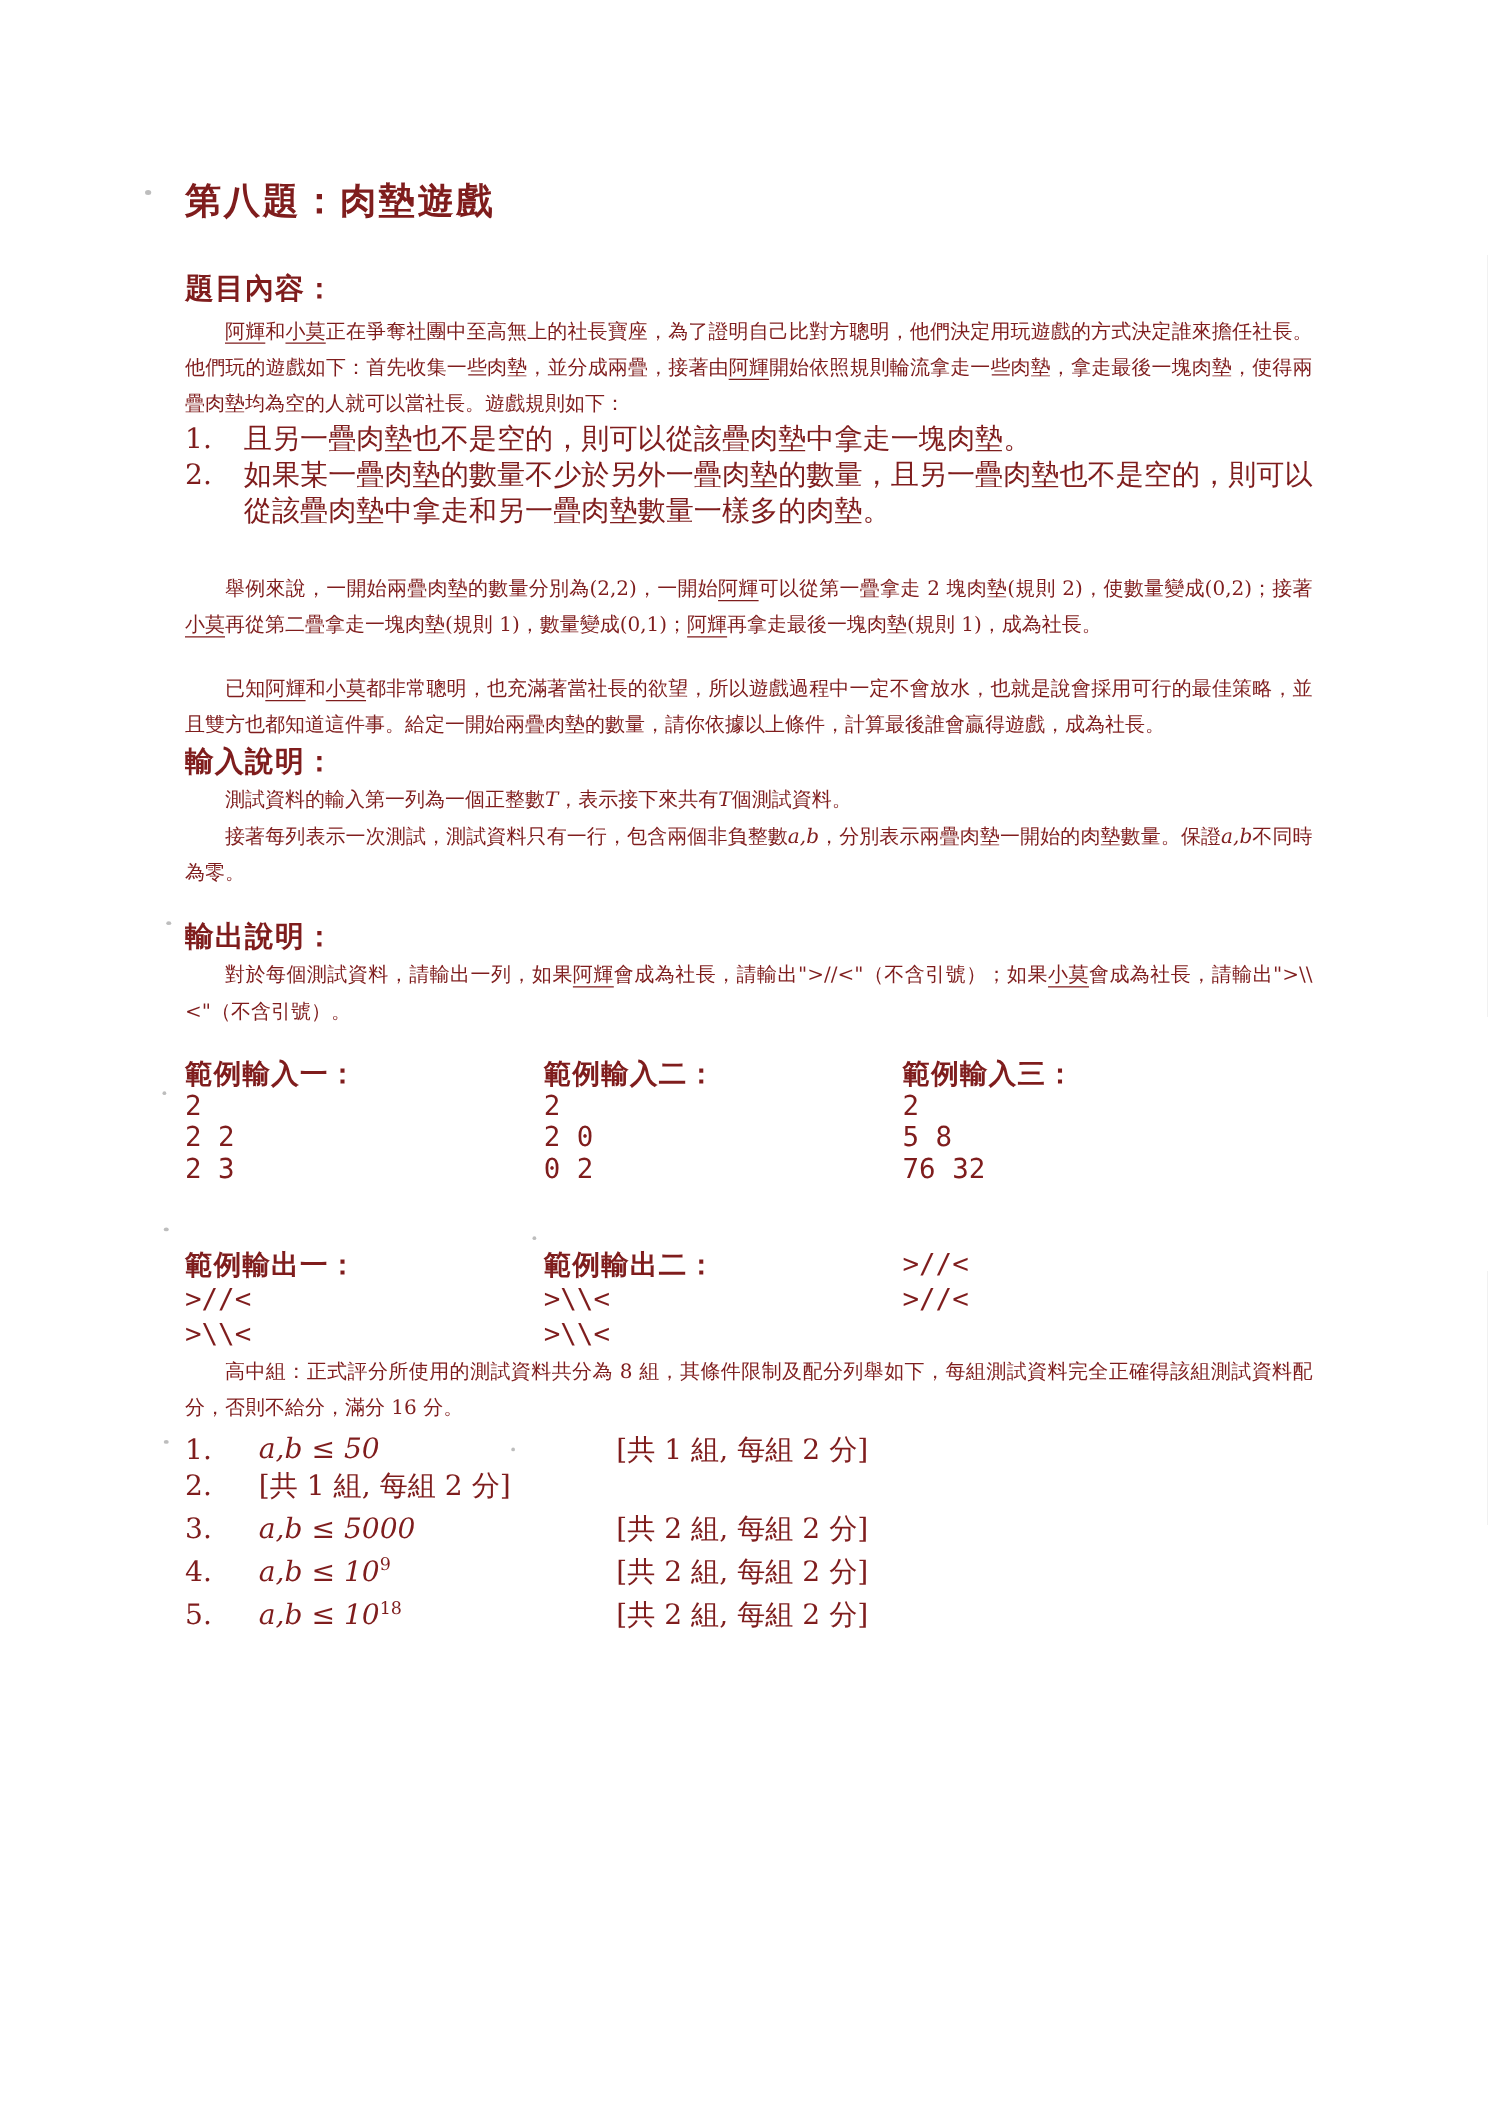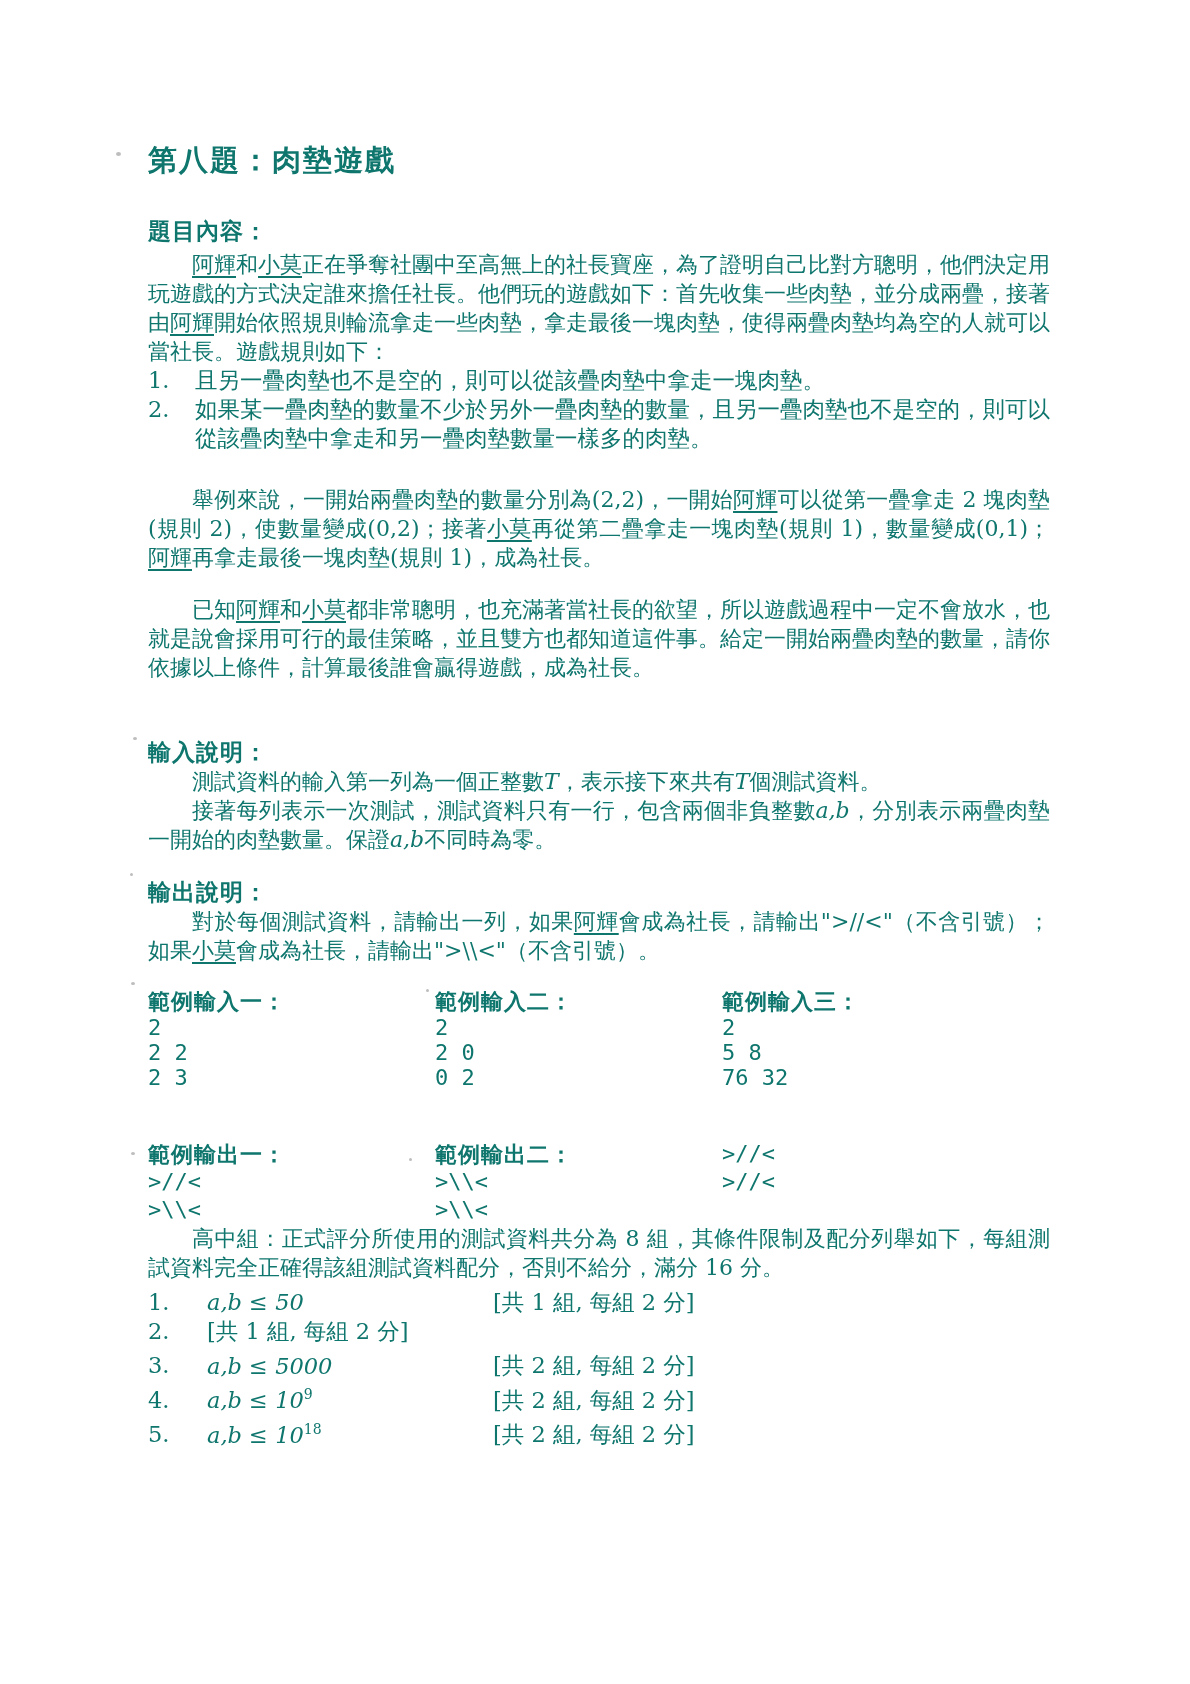--- a/index.html
+++ b/index.html
@@ -1,24 +1,24 @@
 <!DOCTYPE html>
 <html><head>
 <meta charset="utf-8">
 <style>
   html,body { margin:0; padding:0; background:#e8e8e8; }
   .page {
     position:relative; width:1190px; height:1684px; margin:0 auto;
-    background:#ffffff; overflow:hidden; color:#0f766e;
+    background:#ffffff; overflow:hidden; color:#7f1d1d;
     font-family:"DejaVu Serif","Liberation Serif",serif;
   }
   .content { position:absolute; left:148px; top:142px; width:902px; }
   .doc-title { font-size:29px; font-weight:bold; letter-spacing:2px; line-height:36px; }
   .sec-heading { font-size:23px; font-weight:bold; line-height:30px; letter-spacing:1px; }
-  .para { font-size:22px; line-height:29px; text-align:justify; text-justify:inter-character; }
+  .para { font-size:16px; line-height:29px; text-align:justify; text-justify:inter-character; }
   .indent { text-indent:2em; }
   .u { text-decoration:underline; text-underline-offset:4px; }
   .i { font-style:italic; font-family:"DejaVu Serif","Liberation Serif",serif; }
   .rule-row { display:flex; font-size:22.5px; line-height:29px; }
   .rule-num { flex:0 0 47px; }
   .rule-text { flex:1; text-align:justify; text-justify:inter-character; }
   .samples-row { display:flex; }
   .sample-col { flex:0 0 287px; }
   .sample-label { font-size:22px; font-weight:bold; line-height:28px; letter-spacing:1px; }
   .mono-line { font-family:"DejaVu Sans Mono","Liberation Mono",monospace; font-size:22px; line-height:25px; white-space:pre; }
@@ -27,21 +27,21 @@
   .score-num { flex:0 0 59px; }
   .score-cond { flex:0 0 286px; font-style:italic; }
   .score-cond sup { font-size:14px; font-style:normal; }
   .score-val { flex:1; }
   .artifact { position:absolute; background:#9a9a9a; border-radius:50%; opacity:.65; }
   
   .mt-problem-heading { margin-top:38px; }
   .mt-para1 { margin-top:4px; }
   .mt-example { margin-top:32px; }
   .mt-strategy { margin-top:23px;font-family:Liberation Serif, serif; }
-  .mt-input-heading { margin-top:55px; }
+  .mt-input-heading { }
   .mt-output-heading { margin-top:23px; }
   .mt-sample-inputs { margin-top:22px; }
   .mt-sample-outputs { margin-top:50px; }
   .mt-scoring-heading { margin-top:16px; }
 </style>
 </head>
 <body>
 
 <div class="page">
 

